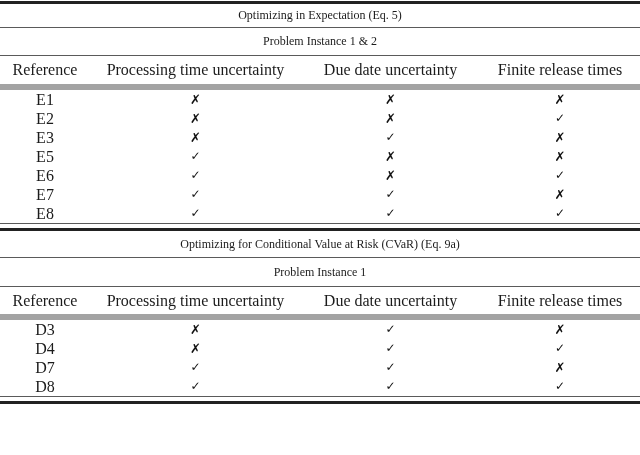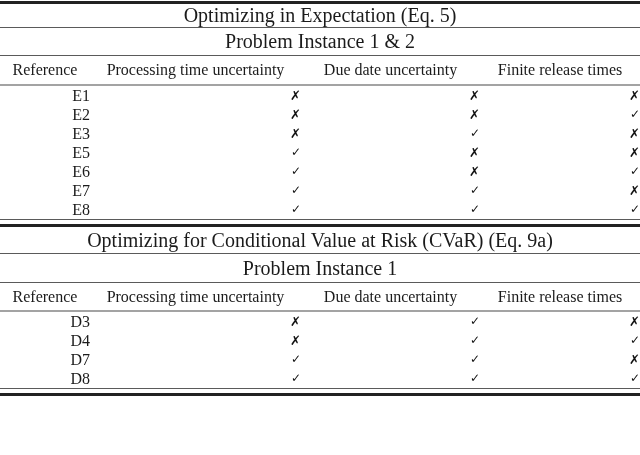--- a/index.html
+++ b/index.html
@@ -9,38 +9,38 @@
     color:#1b1b1b;
     -webkit-font-smoothing:antialiased;
   }
   .page{width:640px;}
   .rule-thick{height:3px;background:#222222;}
   .rule-thin{height:1px;background:#5a5a5a;}
   .gap4{height:4px;background:#ffffff;}
   .top-rule{margin-top:1px;}
   .caption{
     display:flex;align-items:center;justify-content:center;
-    font-size:20px;white-space:nowrap;
+    font-size:12px;white-space:nowrap;
   }
   .cap-main1{height:23px;}
   .cap-sub1{height:27px;}
   .cap-main2{height:26px;}
   .cap-sub2{height:28px;}
   table{width:640px;border-collapse:collapse;table-layout:fixed;}
   col.c-ref{width:90px;}
   col.c-proc{width:211px;}
   col.c-due{width:179px;}
   col.c-rel{width:160px;}
   th{
     font-weight:normal;font-size:16px;text-align:center;
-    border-bottom:2px solid #a3a3a3;padding:0;white-space:nowrap;
+    border-bottom:6px solid #a3a3a3;padding:0;white-space:nowrap;
   }
   .t1 th{height:28px;}
   .t2 th{height:27px;}
-  td{padding:0;text-align:right;font-size:16px;height:19px;line-height:19px;}
+  td{padding:0;text-align:center;font-size:16px;height:19px;line-height:19px;}
   td.mark{
     font-family:"DejaVu Sans",sans-serif;
     font-size:12px;color:#111111;
   }
   td.mark.x{font-weight:bold;font-size:13px;letter-spacing:0;}
 </style>
 </head>
 <body>
 
 <div class="page">

